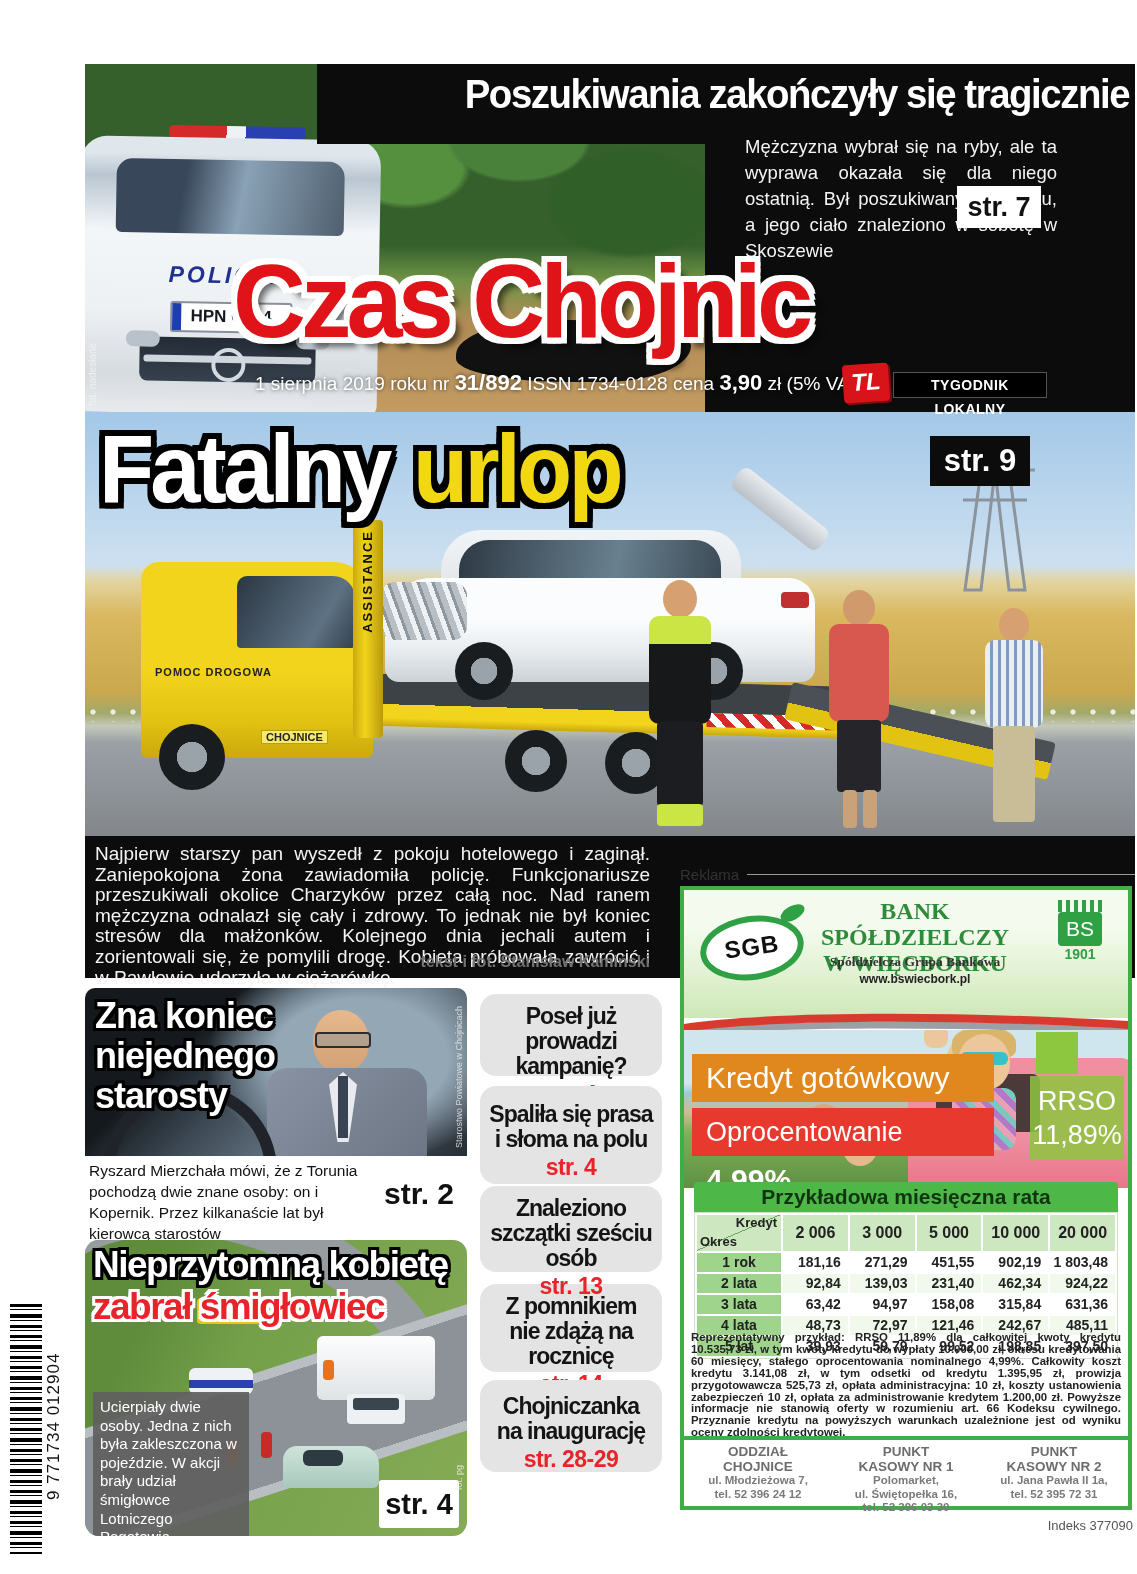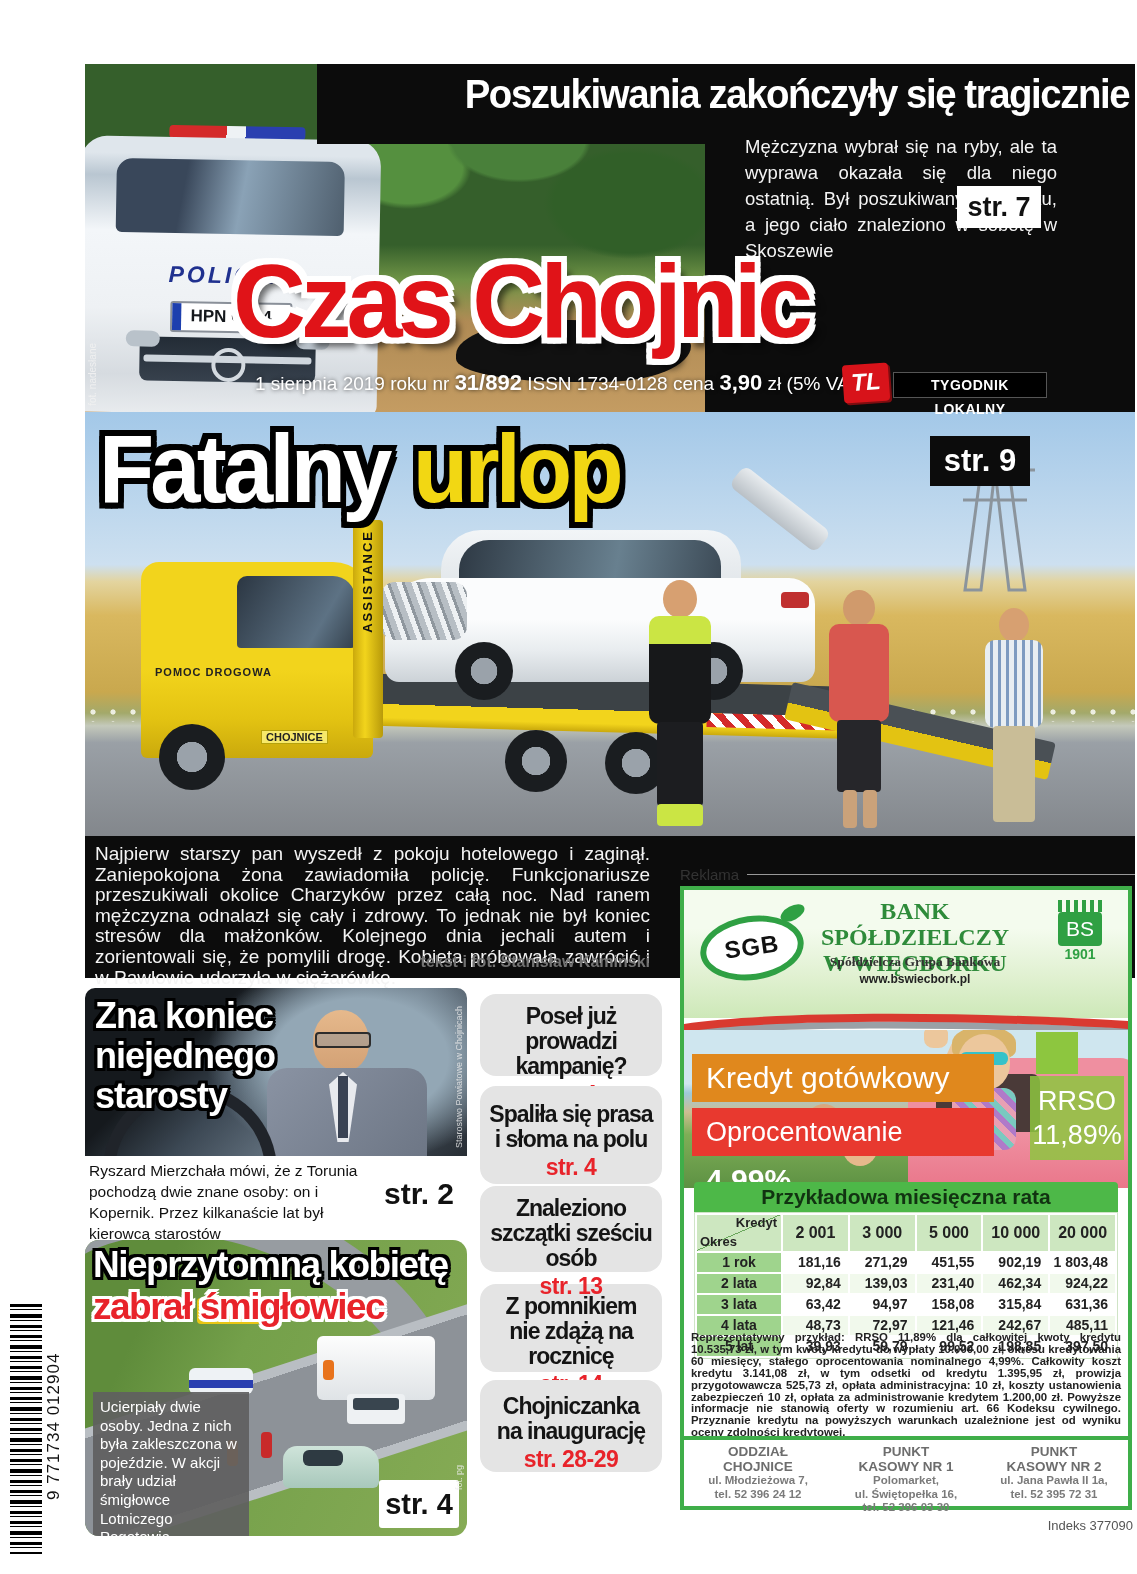--- a/index.html
+++ b/index.html
@@ -482,21 +482,21 @@
       <div>11,89%</div>
     </div>
 
     <div class="ad-table">
       <div class="ad-table-title">Przykładowa miesięczna rata</div>
       <div class="ad-table-grid">
         <div class="cell corner">
           <span class="corner-top">Kredyt</span>
           <span class="corner-bottom">Okres</span>
         </div>
-        <div class="cell colh">2 001</div>
+        <div class="cell colh">2 006</div>
         <div class="cell colh">3 000</div>
         <div class="cell colh">5 000</div>
         <div class="cell colh">10 000</div>
         <div class="cell colh">20 000</div>
 
         <div class="cell rowl">1 rok</div>
         <div class="cell val alt">181,16</div>
         <div class="cell val alt">271,29</div>
         <div class="cell val alt">451,55</div>
         <div class="cell val alt">902,19</div>

